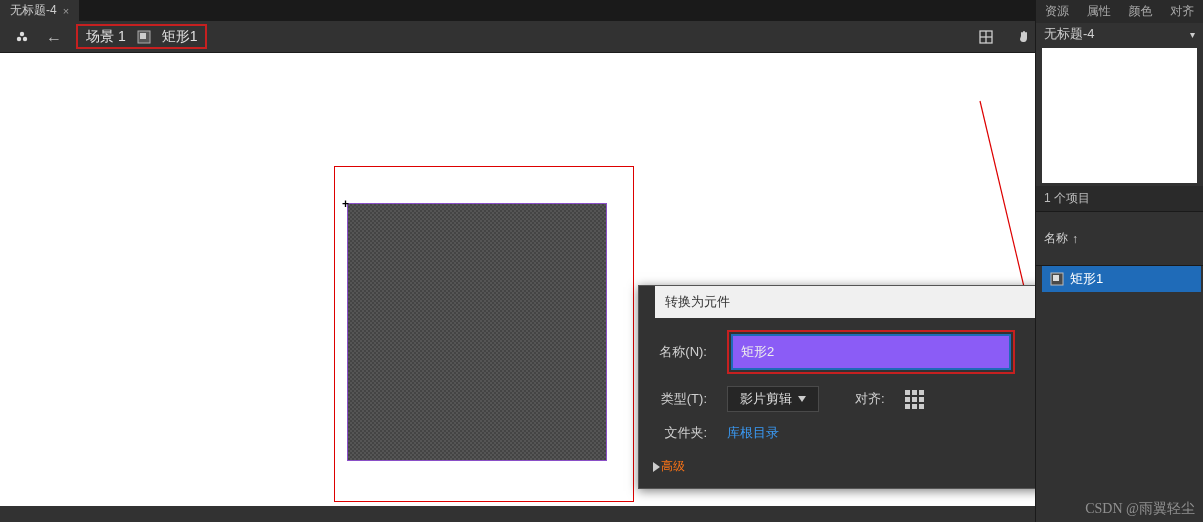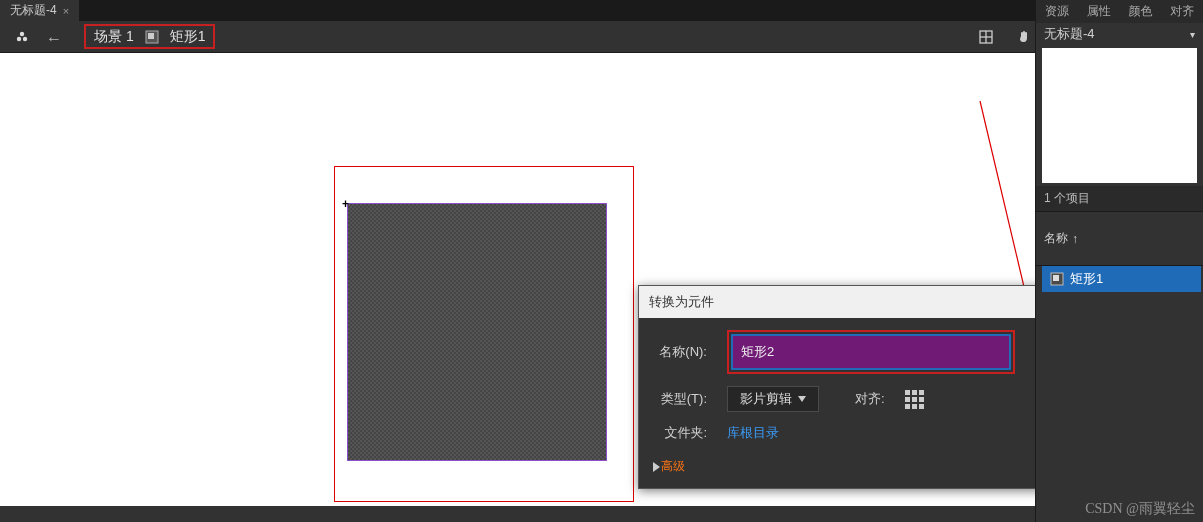--- a/index.html
+++ b/index.html
@@ -15,21 +15,21 @@
     .doc-tab .x { color: #999; font-size: 11px; }
     .top-toolbar {
       height: 32px; background: #323232;
       display: flex; align-items: center; padding: 0 8px;
       border-bottom: 1px solid #1c1c1c;
     }
     .tool-icon { width: 28px; height: 28px; display: flex; align-items: center; justify-content: center; color: #ccc; }
     .back-arrow { font-size: 16px; color: #bbb; margin: 0 4px; }
     .breadcrumb {
       display: flex; align-items: center; gap: 10px; padding: 2px 8px;
-      border: 2px solid #c62020; height: 25px; margin-left: 12px;
+      border: 2px solid #c62020; height: 25px; margin-left: 4px;
     }
     .bc-item { color: #e0e0e0; font-size: 14px; }
     .bc-icon { width: 16px; height: 16px; display: inline-flex; align-items: center; justify-content: center; }
     .toolbar-spacer { flex: 1; }
     .right-tools { display: flex; align-items: center; gap: 10px; padding-right: 6px; }
     .zoom-box {
       background: #1e1e1e; border: 1px solid #000; padding: 2px 8px;
       display: flex; align-items: center; gap: 6px; font-size: 13px; color: #eee;
     }
     .main-area { position: absolute; top: 53px; left: 0; right: 168px; bottom: 16px; background: #fff; }
@@ -56,29 +56,29 @@
     .lib-row {
       padding: 4px 8px; background: #1f6bb8; color: #fff; font-size: 13px;
       display: flex; align-items: center; gap: 6px; margin: 0 2px 0 6px;
     }
     .dialog {
       position: absolute; left: 638px; top: 285px; width: 512px; height: 204px;
       background: #323232; border: 1px solid #555; box-shadow: 0 2px 10px rgba(0,0,0,.5);
     }
     .dlg-title {
       height: 30px; background: #f0f0f0; color: #333;
-      display: flex; align-items: center; padding: 16px 10px; font-size: 13px;
+      display: flex; align-items: center; padding: 16px 10px; font-size: 13px; margin-left: 16px;
     }
     .dlg-close { margin-left: auto; color: #333; font-size: 14px; cursor: pointer; }
     .dlg-body { padding: 12px 14px; position: relative; }
     .dlg-row { display: flex; align-items: center; margin-bottom: 12px; font-size: 13px; gap: 20px; }
     .dlg-label { width: 54px; text-align: right; color: #d0d0d0; }
     .name-wrap { border: 2px solid #c62020; padding: 2px; }
     .dlg-input {
-      width: 280px; height: 22px; background: #701a75;
+      width: 280px; height: 22px; background: #8b5cf6;
       border: 2px solid #1f6bb8; color: #eee; padding: 16px 8px;
       font-size: 13px; outline: none;
     }
     .dlg-select {
       background: #262626; border: 1px solid #4a4a4a; color: #ddd;
       padding: 3px 12px; display: inline-flex; align-items: center; gap: 6px; font-size: 13px;
     }
     .align-grid {
       display: inline-grid; grid-template-columns: repeat(3, 5px);
       grid-template-rows: repeat(3, 5px); gap: 2px;

